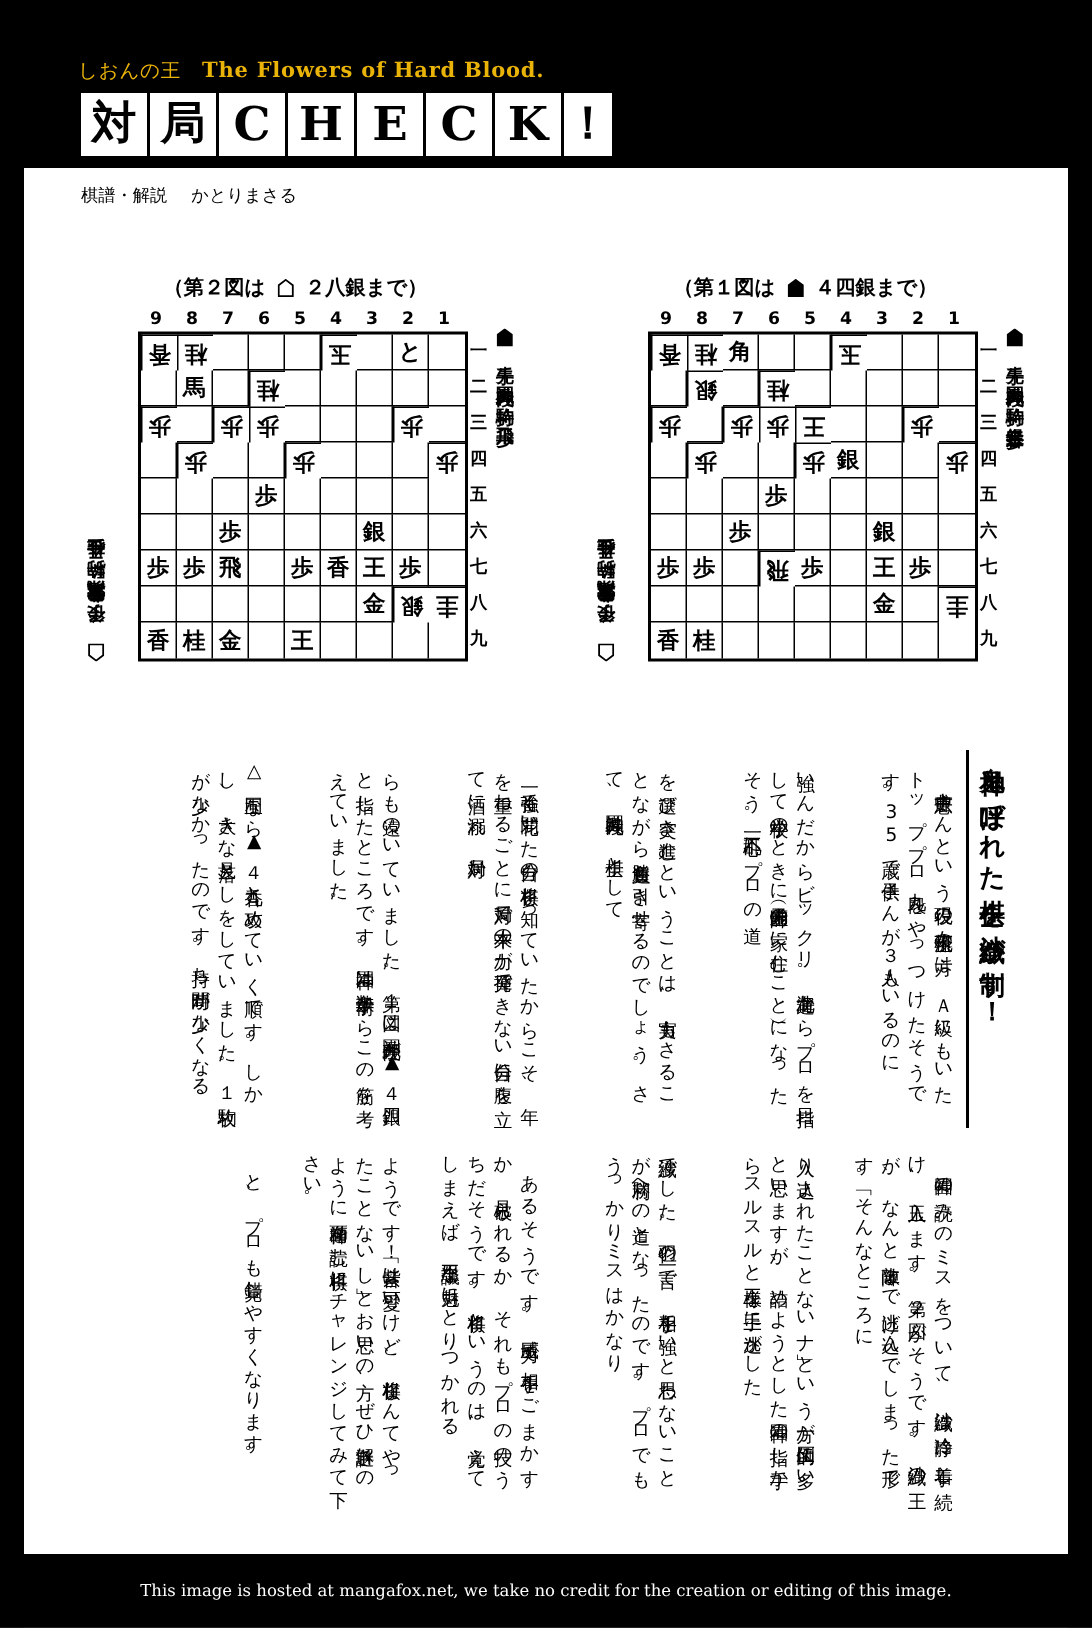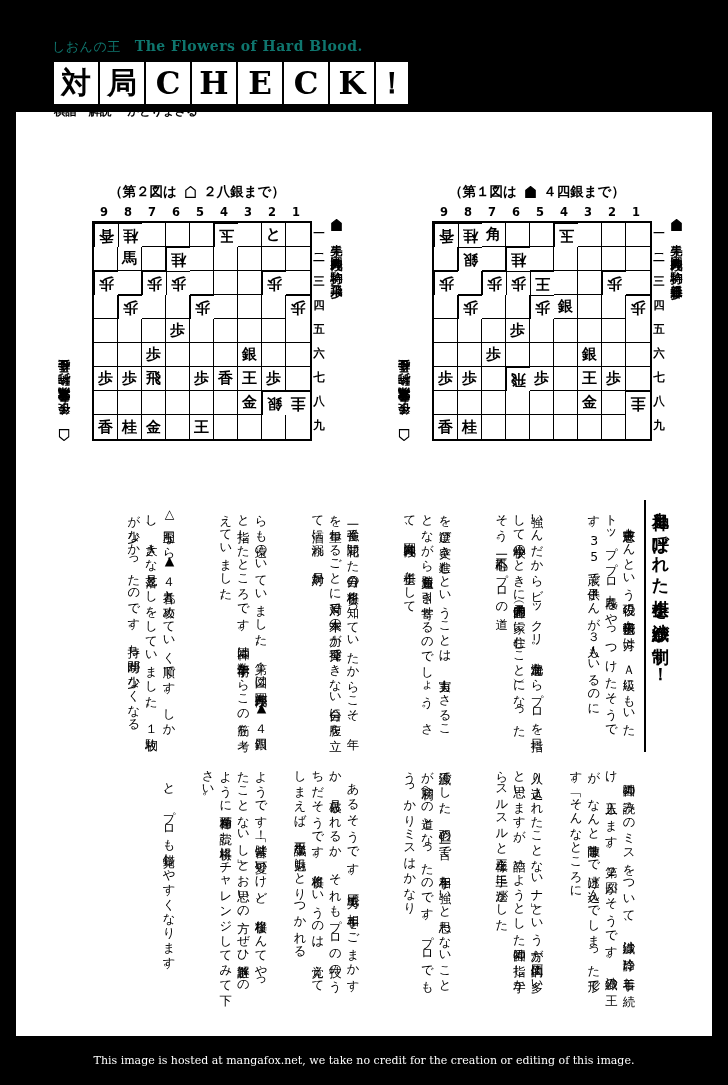--- a/index.html
+++ b/index.html
@@ -55,21 +55,21 @@
     color: #ffffff;
   }
   .series-line {
     position: absolute;
     left: 36px;
     top: 38px;
     font-size: 14px;
     letter-spacing: 0.5px;
     white-space: nowrap;
     font-weight: bold;
-    color: #0f766e;
+    color: #eab308;
     font-family: "DejaVu Serif", "Liberation Serif", serif;
   }
   .series-jp { font-family: "DejaVu Sans", sans-serif; font-weight: normal; font-size: 13px;}
   .series-en { margin-left: 14px; font-family: "DejaVu Serif", serif; }
 
   .title-boxes {
     position: absolute;
     left: 38px;
     top: 62px;
     display: flex;
@@ -89,23 +89,23 @@
     font-family: "DejaVu Serif", "Liberation Serif", serif;
     border: 1px solid #ffffff;
     box-sizing: border-box;
   }
   .tbox.jp { font-family: "DejaVu Sans", sans-serif; font-size: 30px; }
   .tbox.bang { width: 32px; }
 
   .credit {
     position: absolute;
     left: 54px;
-    top: 104px;
+    top: 123px;
     font-size: 11.5px;
-    font-weight: bold;
+    font-weight: normal;
     color: #000000;
     white-space: nowrap;
   }
   .credit .name { margin-left: 16px; }
 
   
   .board-wrap {
     position: absolute;
     top: 183px;
   }

